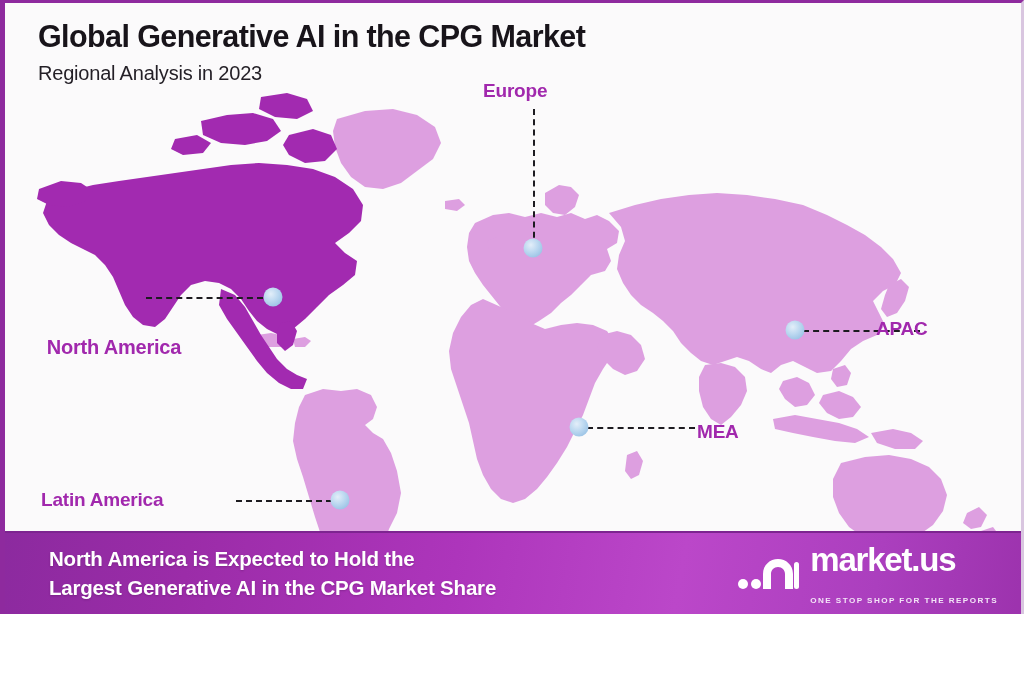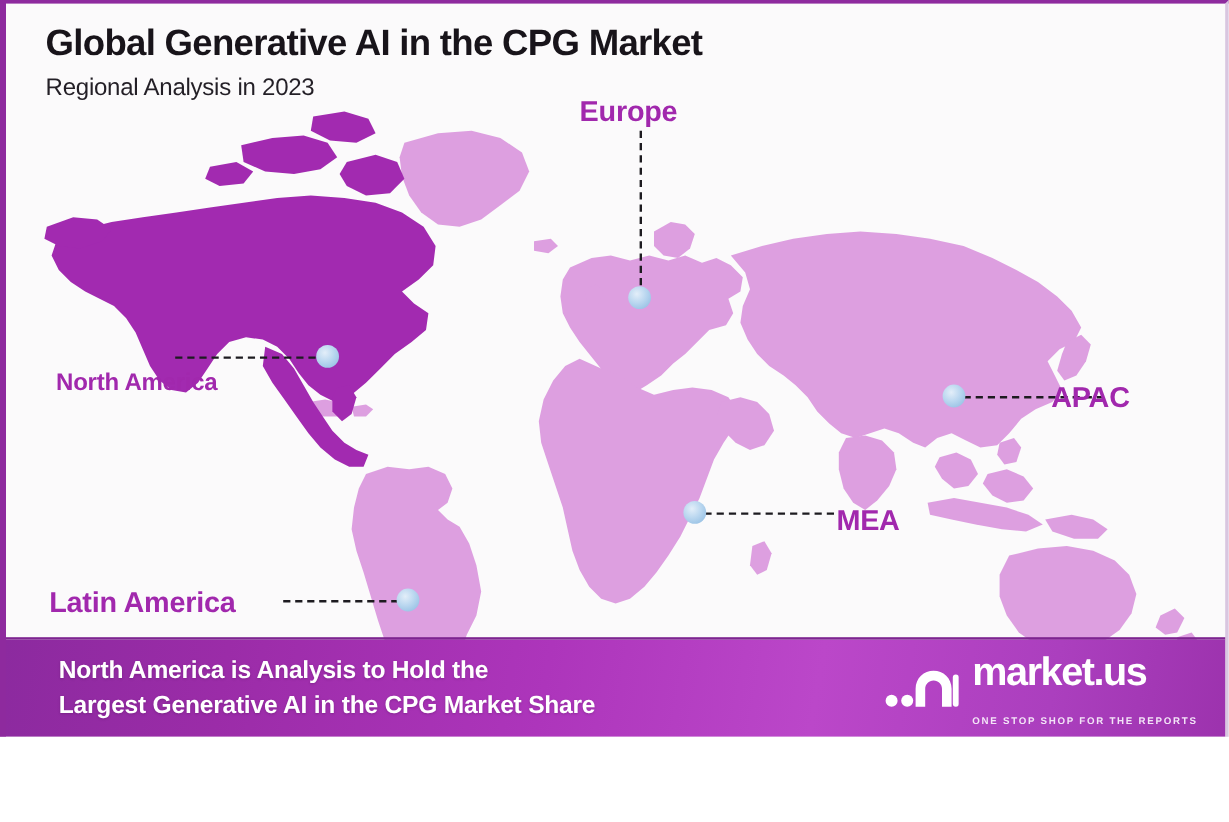--- a/index.html
+++ b/index.html
@@ -60,29 +60,29 @@
     position: absolute;
     width: 0;
     border-left: 2.6px dashed #1d1b20;
     z-index: 5;
   }
   
   .region-label {
     position: absolute;
     color: #a128ad;
     font-weight: bold;
-    font-size: 24px;
+    font-size: 19px;
     letter-spacing: -0.2px;
     line-height: 1.22;
     white-space: nowrap;
     z-index: 7;
   }
   .region-label.big { font-size: 20px; }
   .region-label .val { display: block; }
-  #label-na { left: 14px; top: 304px; text-align: center; width: 190px; }
+  #label-na { left: 14px; top: 332px; text-align: center; width: 190px; }
   #label-latam { left: 36px; top: 485px; }
   #label-europe { left: 478px; top: 76px; }
   #label-apac { left: 871px; top: 314px; }
   #label-mea { left: 692px; top: 417px; }
   
   #footer {
     position: absolute;
     left: 0; bottom: 0;
     width: 1021px; height: 83px;
     background: linear-gradient(100deg, #8c2a9f 0%, #9b2ca8 18%, #ad35bb 44%, #bb47c9 66%, #ab3fbe 85%, #9c32ad 100%);
@@ -216,21 +216,21 @@
   <div class="region-label" id="label-apac">
     <span>APAC</span>
   </div>
 
   <div class="region-label" id="label-mea">
     <span>MEA</span>
   </div>
 
   <div id="footer">
     <div id="footer-caption">
-      <span>North America is Analysis to Hold the</span>
+      <span>North America is Expected to Hold the</span>
       <span>Largest Generative AI in the CPG Market Share</span>
     </div>
 
     <div id="logo">
       <svg id="logo-mark" width="62" height="40" viewBox="0 0 62 40">
         <g fill="#ffffff">
           <circle cx="6" cy="30" r="5"></circle>
           <circle cx="19" cy="30" r="5"></circle>
           <path d="M26 35 L26 20 C26 11 33 5 41 5 C49 5 56 11 56 20 L56 35 L48 35 L48 20 C48 16 45 13 41 13 C37 13 34 16 34 20 L34 35 Z"></path>
           <rect x="57" y="8" width="5" height="27" rx="2.5"></rect>

